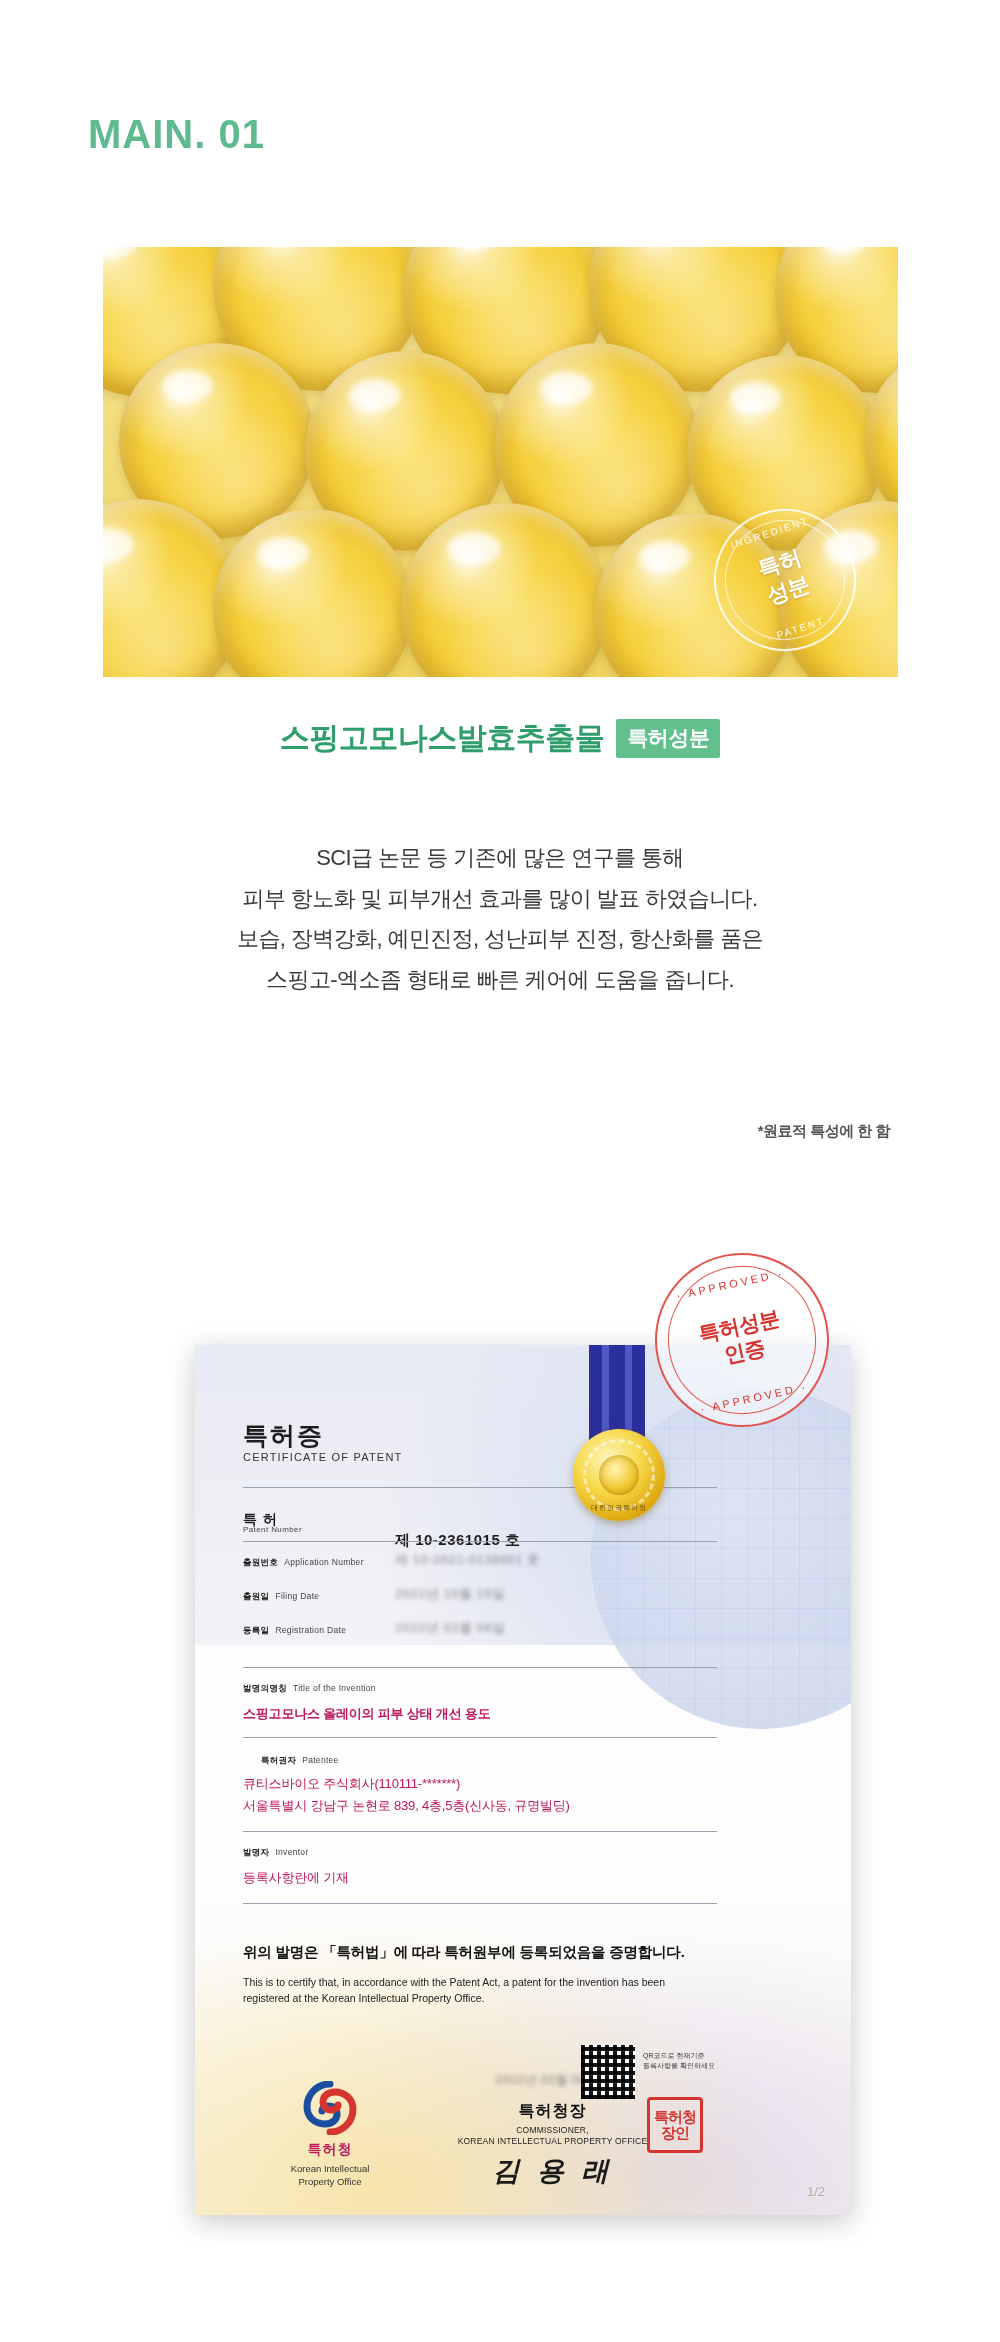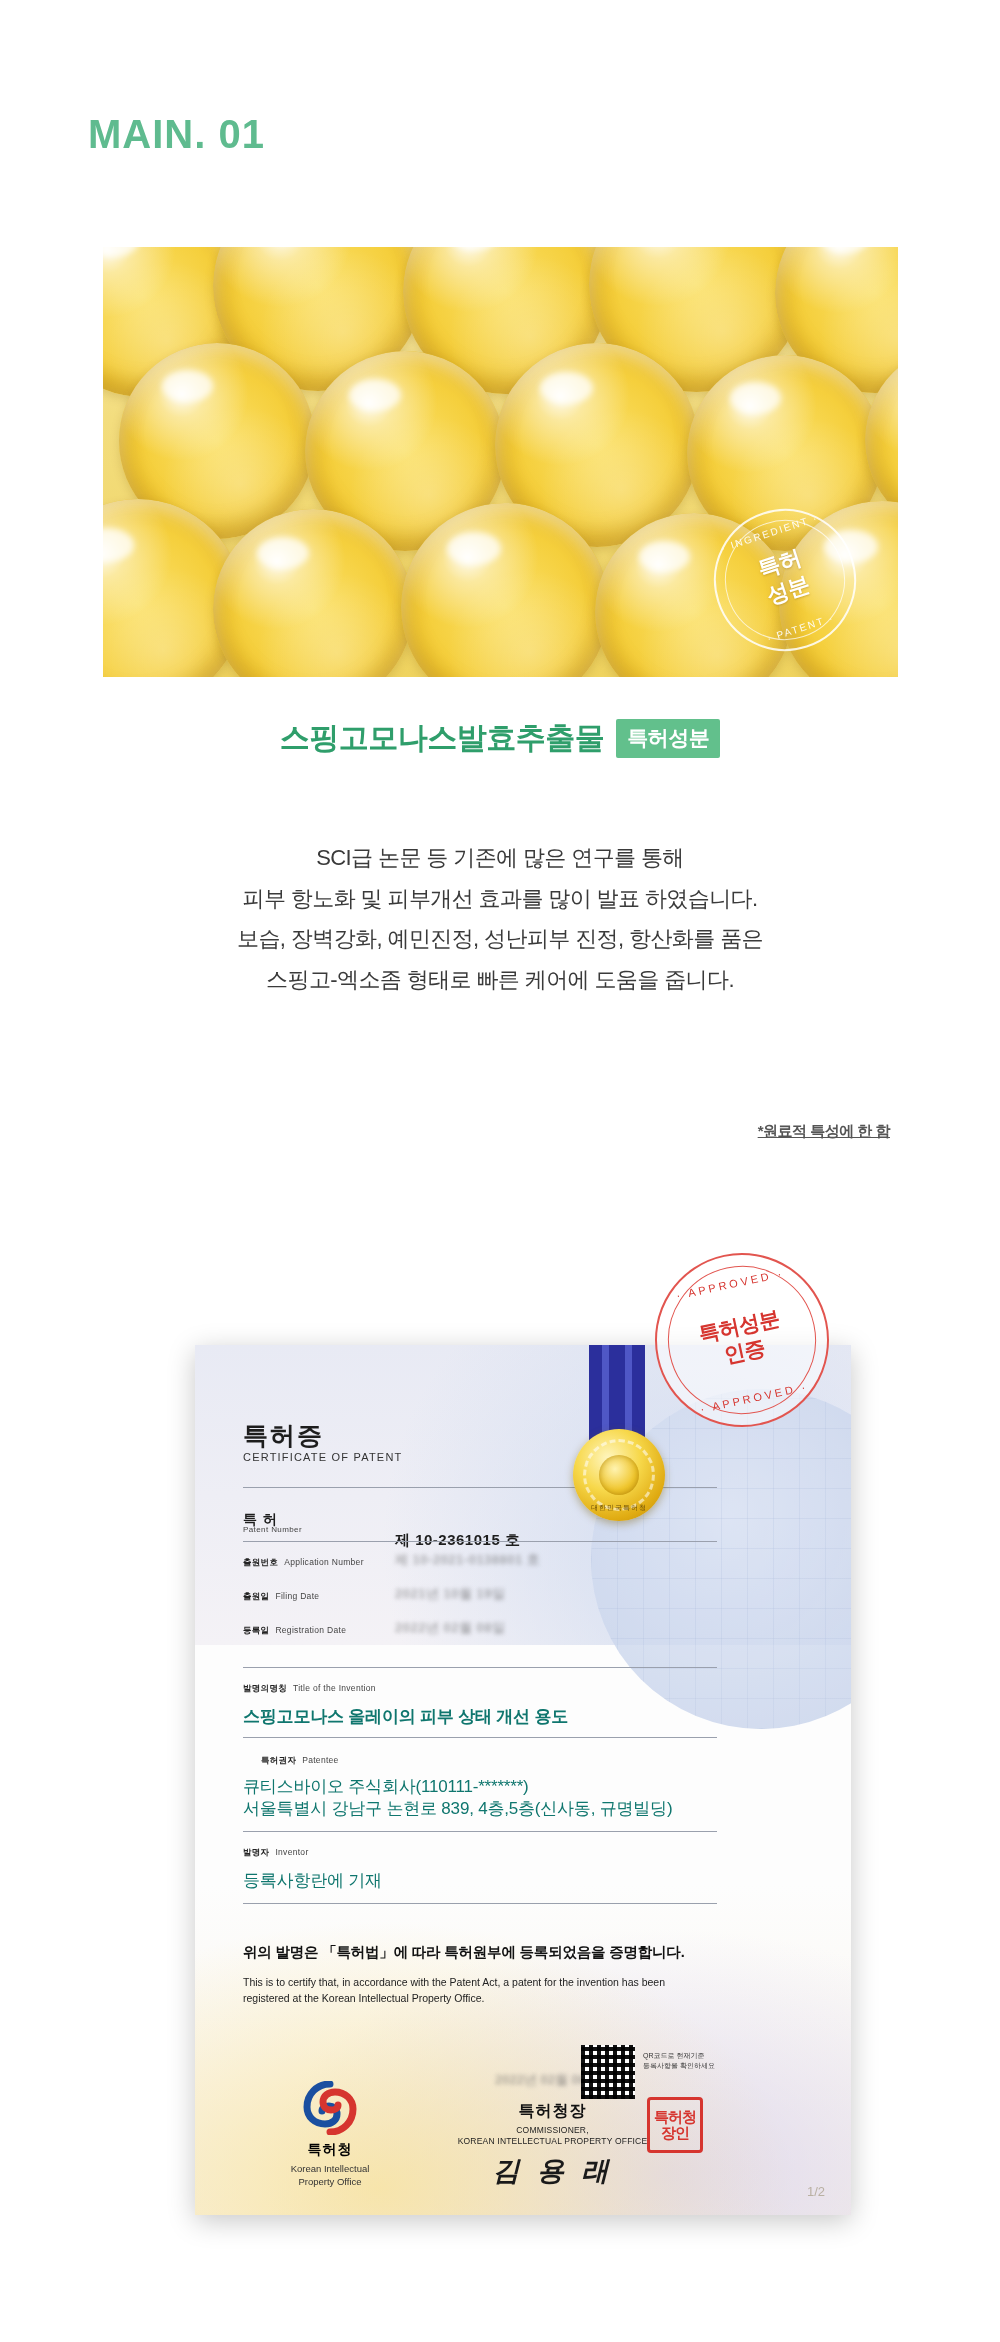--- a/index.html
+++ b/index.html
@@ -152,21 +152,20 @@
   .desc div { white-space: nowrap; }
 
   .footnote {
     position: absolute;
     right: 110px;
     top: 1122px;
     font-size: 15px;
     font-weight: bold;
     color: #555;
     letter-spacing: -0.5px;
-    text-decoration: underline;
   }
 
   
   .cert-wrap {
     position: absolute;
     left: 195px;
     top: 1345px;
     width: 630px;
     height: 900px;
   }
@@ -267,22 +266,22 @@
   .sub-label {
     position: absolute;
     font-size: 8.5px;
     font-weight: bold;
     color: #222;
     letter-spacing: .3px;
   }
   .sub-label .en { font-weight: normal; color: #444; margin-left: 6px; }
   .sub-value {
     position: absolute;
-    font-size: 17px;
-    color: #0f766e;
+    font-size: 13px;
+    color: #be185d;
     letter-spacing: -0.2px;
   }
 
   .cert-statement-ko {
     position: absolute;
     left: 48px;
     top: 598px;
     font-size: 14.5px;
     font-weight: bold;
     color: #111;
@@ -308,21 +307,21 @@
   }
   .kipo-mark {
     width: 54px;
     height: 54px;
     margin: 0 auto 6px;
     position: relative;
   }
   .kipo-name {
     font-size: 14px;
     font-weight: bold;
-    color: #000000;
+    color: #be185d;
     letter-spacing: 1px;
   }
   .kipo-name-en {
     margin-top: 4px;
     font-size: 9.5px;
     line-height: 1.35;
     color: #333;
   }
 
   .commissioner {

